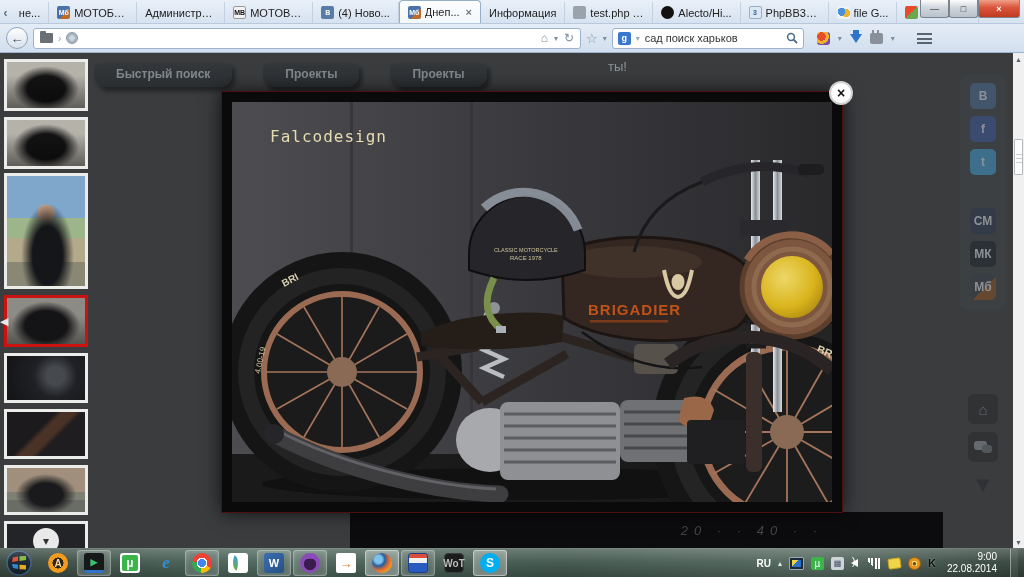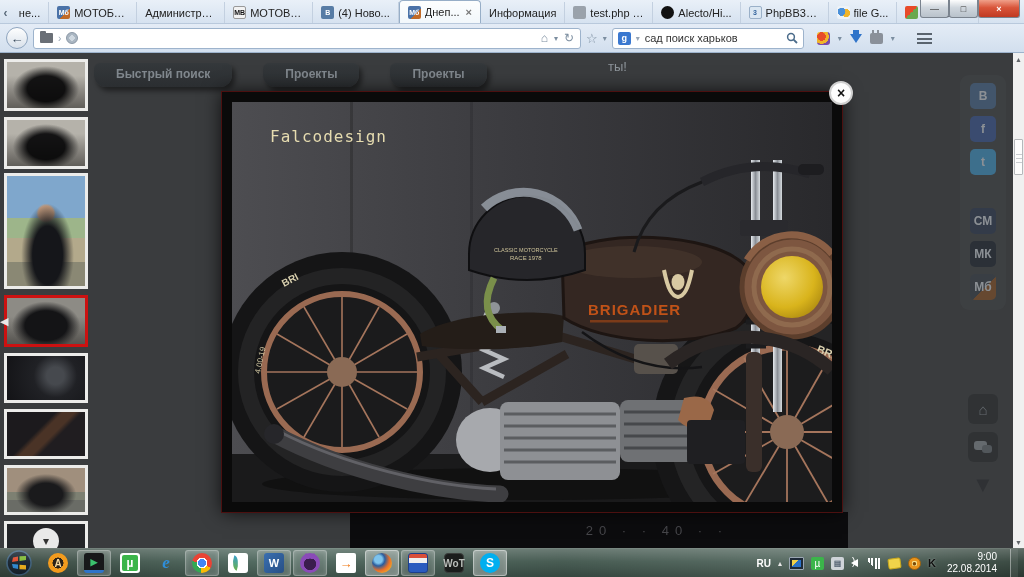--- a/index.html
+++ b/index.html
@@ -111,22 +111,22 @@
   
   .floatbtns { position:absolute; right:26px; bottom:48px; display:flex; flex-direction:column; gap:8px; opacity:.45; }
   .fbtn { width:30px; height:30px; border-radius:6px; background:#24272a; color:#9aa2a9; font-size:15px;
     display:flex; align-items:center; justify-content:center; }
   .fbtn.chat { position:relative; }
   .fbtn.chat:before { content:""; position:absolute; width:13px; height:9px; border-radius:3px; background:#9aa2a9; left:6px; top:9px; }
   .fbtn.chat:after  { content:""; position:absolute; width:10px; height:8px; border-radius:3px; background:#707880; right:6px; top:13px; }
   .fbtn.dn { background:transparent; font-size:22px; color:#222528; }
 
   
-  .gauge-strip { position:absolute; left:350px; top:459px; width:498px; height:36px; background:#0c0c0e;
-    color:#46464a; font-size:13px; letter-spacing:6px; display:flex; align-items:center;
+  .gauge-strip { position:absolute; left:350px; top:459px; width:593px; height:36px; background:#0c0c0e;
+    color:#46464a; font-size:13px; font-style:italic; letter-spacing:6px; display:flex; align-items:center;
     justify-content:flex-end; padding-right:120px; transform:none; }
 
   
   .pscroll { position:absolute; right:0; top:0; width:11px; height:495px; background:#f0f0f0; }
   .pscroll .arrow { position:absolute; left:0; width:11px; height:12px; color:#606468; font-size:7px;
     display:flex; align-items:center; justify-content:center; }
   .pscroll .up { top:0; } .pscroll .dnn { bottom:0; }
   .pthumb { position:absolute; left:1px; top:86px; width:9px; height:36px; background:#fdfdfd; border:1px solid #b5b8bb; border-radius:1px;
     background-image:repeating-linear-gradient(180deg,transparent 0 3px,#c9ccd0 3px 4px); background-size:7px 14px; background-position:1px 11px; background-repeat:no-repeat; }
 

